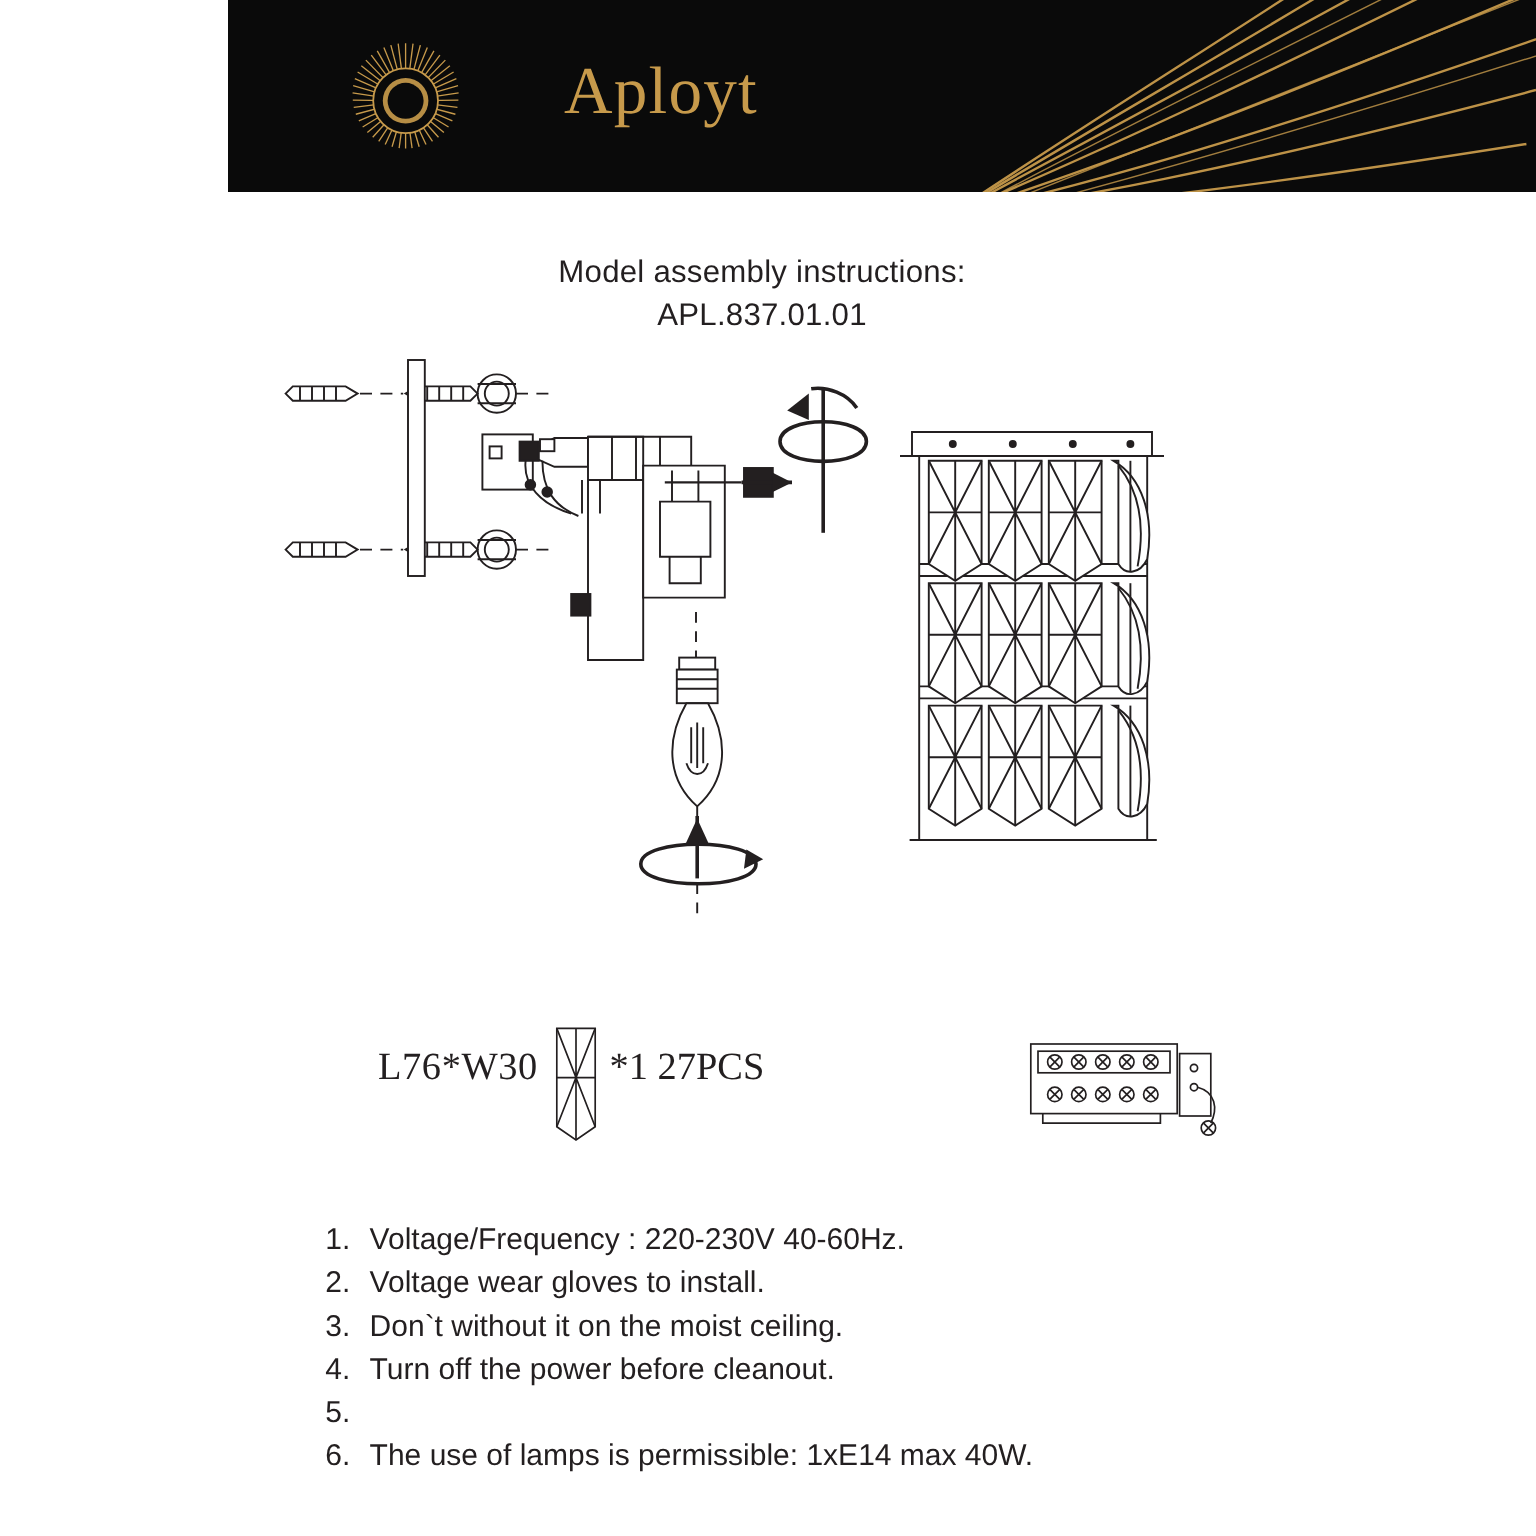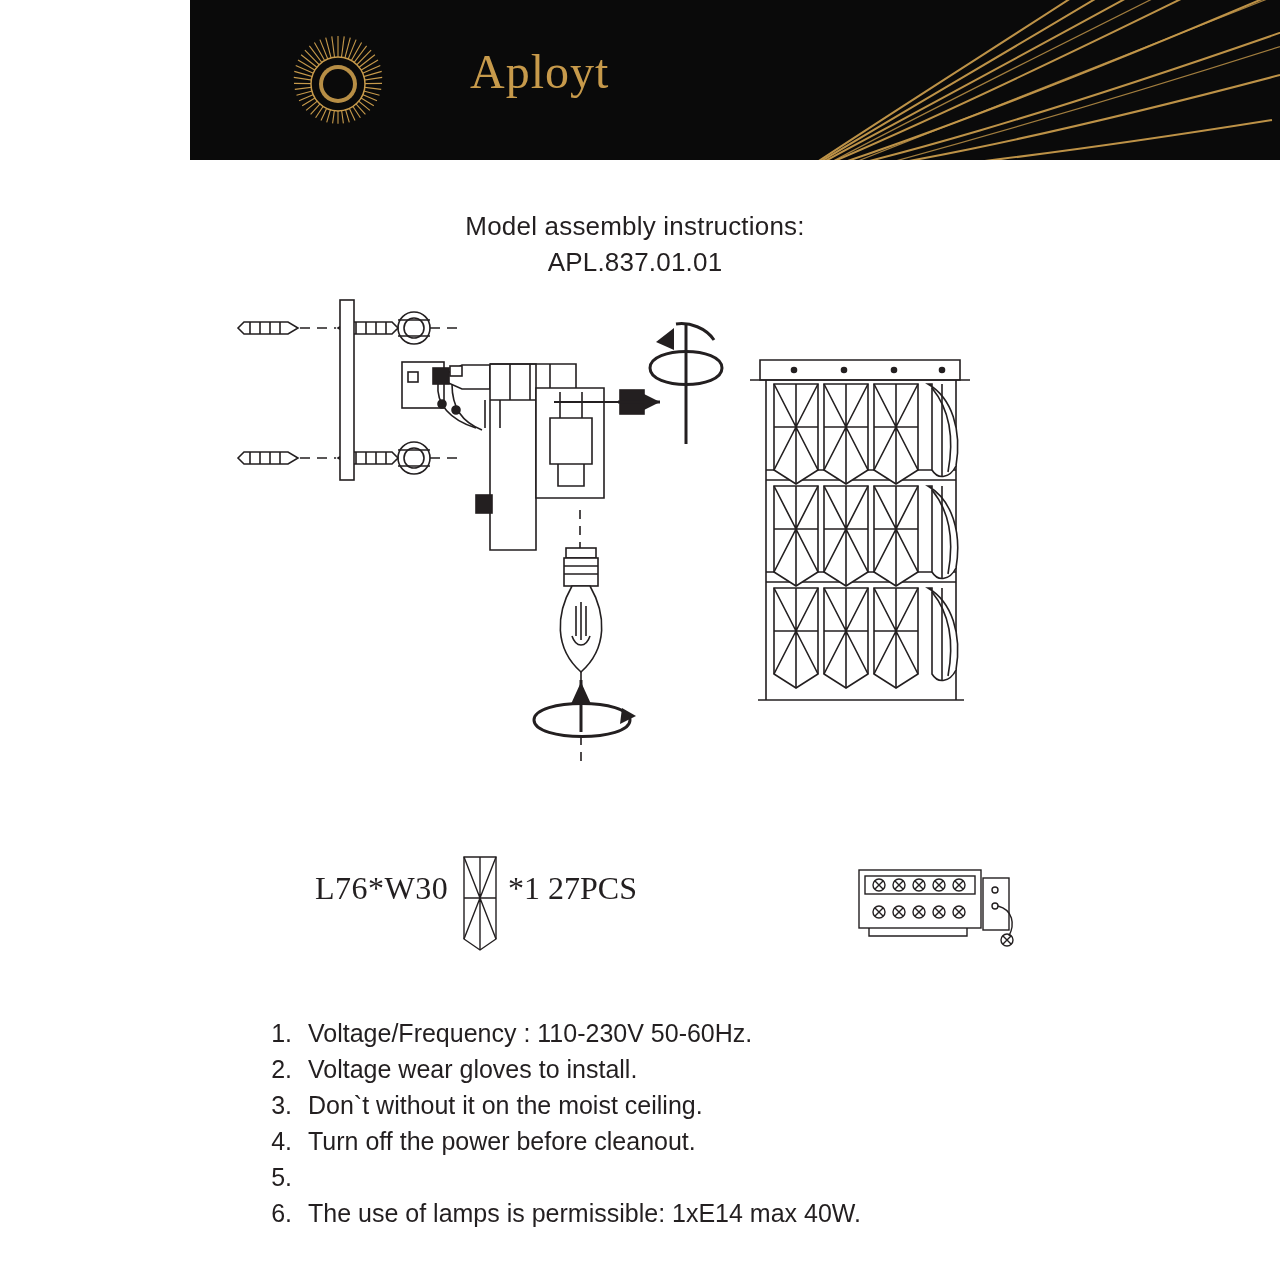--- a/index.html
+++ b/index.html
@@ -38,21 +38,21 @@
     left: 38px;
     top: 14px;
     width: 130px;
     height: 108px;
   }
   .brand-name {
     position: absolute;
     left: 235px;
     top: 28px;
     font-family: "Liberation Serif", serif;
-    font-size: 48px;
+    font-size: 56px;
     letter-spacing: 1px;
     color: #c79a4b;
     white-space: nowrap;
   }
   .palm {
     position: absolute;
     right: -40px;
     top: -120px;
     width: 560px;
     height: 330px;
@@ -434,21 +434,21 @@
       <path d="M143 46 C 158 50 160 64 154 76"></path>
       <circle cx="152" cy="80" r="6"></circle>
         <path d="M148 76 l8 8 M156 76 l-8 8"></path>
     </g>
   </svg>
 </div>
 
 <div class="notes">
   <div class="note-row">
     <span class="note-num">1.</span>
-    <span class="note-text">Voltage/Frequency : 110-230V 50-60Hz.</span>
+    <span class="note-text">Voltage/Frequency : 220-230V 40-60Hz.</span>
   </div>
   <div class="note-row">
     <span class="note-num">2.</span>
     <span class="note-text">Voltage wear gloves to install.</span>
   </div>
   <div class="note-row">
     <span class="note-num">3.</span>
     <span class="note-text">Don`t without it on the moist ceiling.</span>
   </div>
   <div class="note-row">

